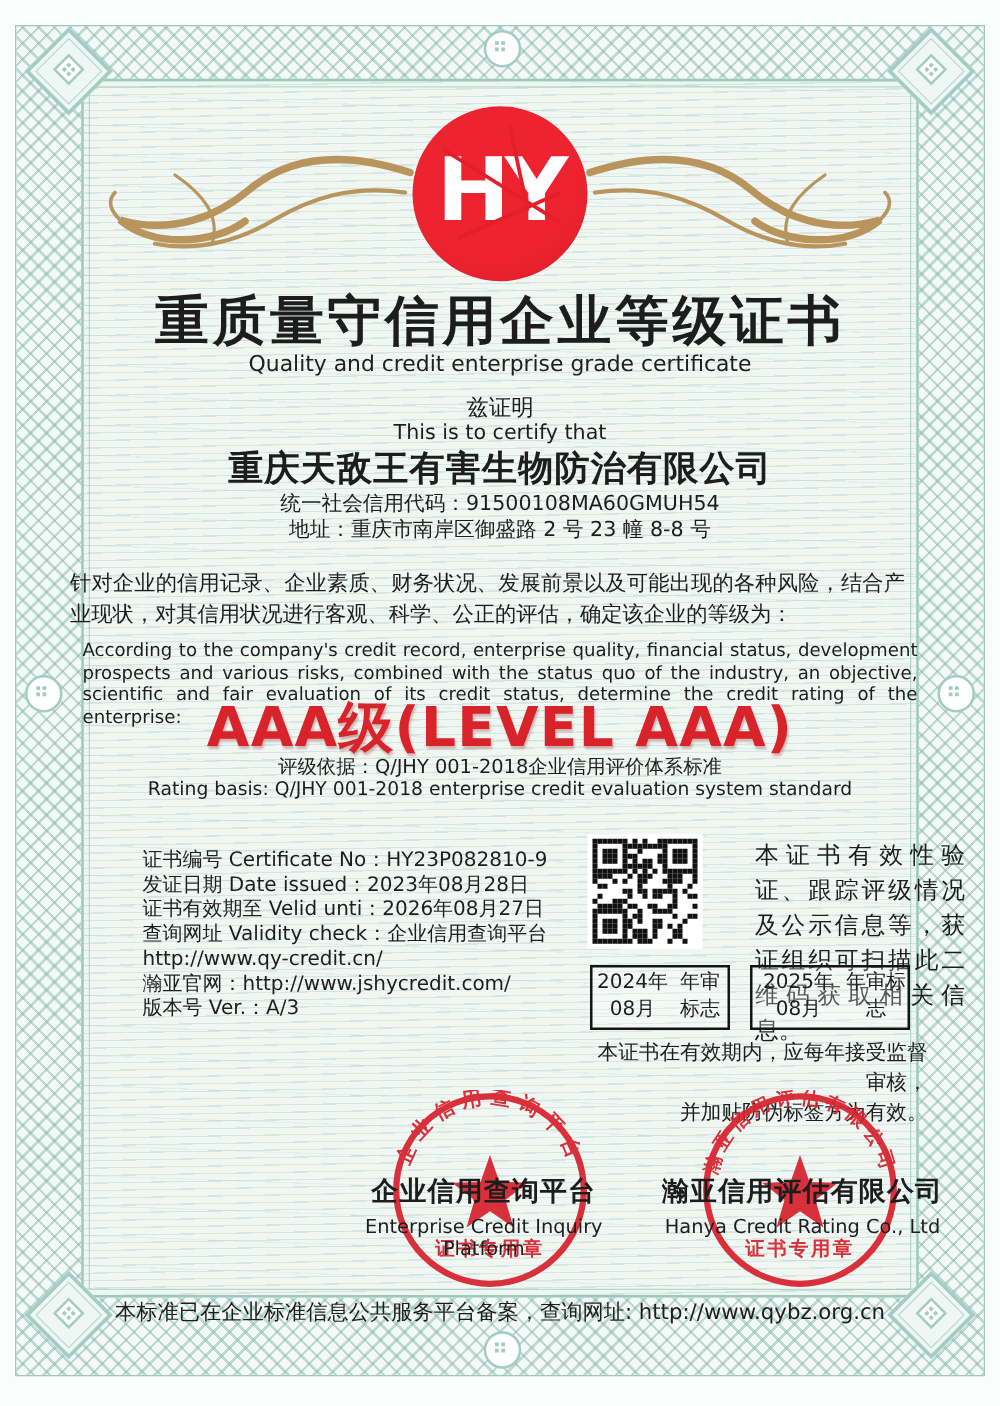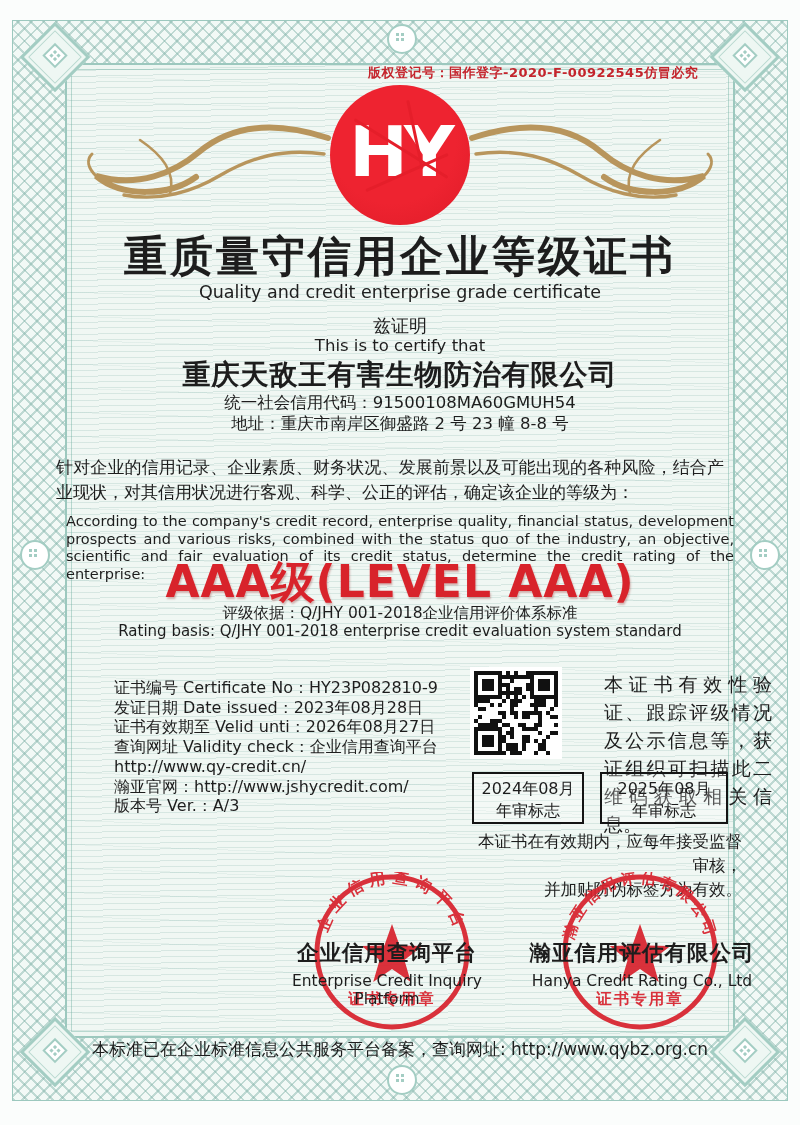--- a/index.html
+++ b/index.html
@@ -85,21 +85,21 @@
   .basis-en{top:622px;font-size:15px;}
 
   
   .details{top:678px;left:66px;width:400px;font-size:16px;line-height:19.7px;margin-left:48px;}
   .details div{white-space:nowrap;}
 
   
   .qr{left:470px;top:667px;width:92px;height:92px;background:#fff;z-index:2;}
   .qr-note{left:604px;top:670px;width:168px;font-size:19px;line-height:28px;text-align:justify;}
   .ybox{top:772px;height:48px;border:2.5px solid #141414;background:rgba(255,255,255,.25);
-        display:flex;flex-direction:column;justify-content:flex-end;text-align:center;
+        display:flex;flex-direction:row;justify-content:space-between;text-align:center;
         font-size:16px;line-height:22px;z-index:2;}
   .yb1{left:472px;width:108px;} .yb2{left:600px;width:124px;}
   .sup-note{left:466px;top:830px;width:276px;font-size:16.5px;line-height:24px;text-align:right;}
 
   
   .seal{width:160px;height:160px;z-index:2;opacity:.93;}
   .s1{left:312px;top:872px;} .s2{left:560px;top:872px;}
   .orgtxt{z-index:4;text-align:center;}
   .o1{left:272px;top:938px;width:230px;} .o2{left:508px;top:938px;width:268px;}
   .org-cn{font-size:21.5px;font-weight:700;letter-spacing:1px;}
@@ -125,21 +125,20 @@
       <div class="dotbox"></div>
     </div>
   <div class="corner c-br">
       <div class="dotbox"></div>
     </div>
   <div class="medallion m-l"></div>
   <div class="medallion m-r"></div>
   <div class="medallion m-t"></div>
   <div class="medallion m-b"></div>
 
-  <div class="abs copyright">版权登记号：国作登字-2020-F-00922545仿冒必究</div>
 
   <svg class="abs flourish fl-l" width="254" height="92" viewBox="0 0 254 92">
     <path d="M250,22 C195,4 152,10 121,36 C96,57 60,72 18,60 C44,82 92,80 118,61" fill="none" stroke="#b8955c" stroke-width="6" stroke-linecap="round"></path>
     <path d="M246,38 C203,32 172,42 141,60 C116,75 82,86 46,79" fill="none" stroke="#b8955c" stroke-width="3.4" stroke-linecap="round"></path>
     <path d="M62,24 C84,39 98,56 92,78" fill="none" stroke="#b8955c" stroke-width="2.6" stroke-linecap="round"></path>
     <path d="M18,60 C10,52 8,44 14,38" fill="none" stroke="#b8955c" stroke-width="3" stroke-linecap="round"></path>
   </svg>
   <svg class="abs flourish fl-r" width="254" height="92" viewBox="0 0 254 92">
     <path d="M250,22 C195,4 152,10 121,36 C96,57 60,72 18,60 C44,82 92,80 118,61" fill="none" stroke="#b8955c" stroke-width="6" stroke-linecap="round"></path>
     <path d="M246,38 C203,32 172,42 141,60 C116,75 82,86 46,79" fill="none" stroke="#b8955c" stroke-width="3.4" stroke-linecap="round"></path>

